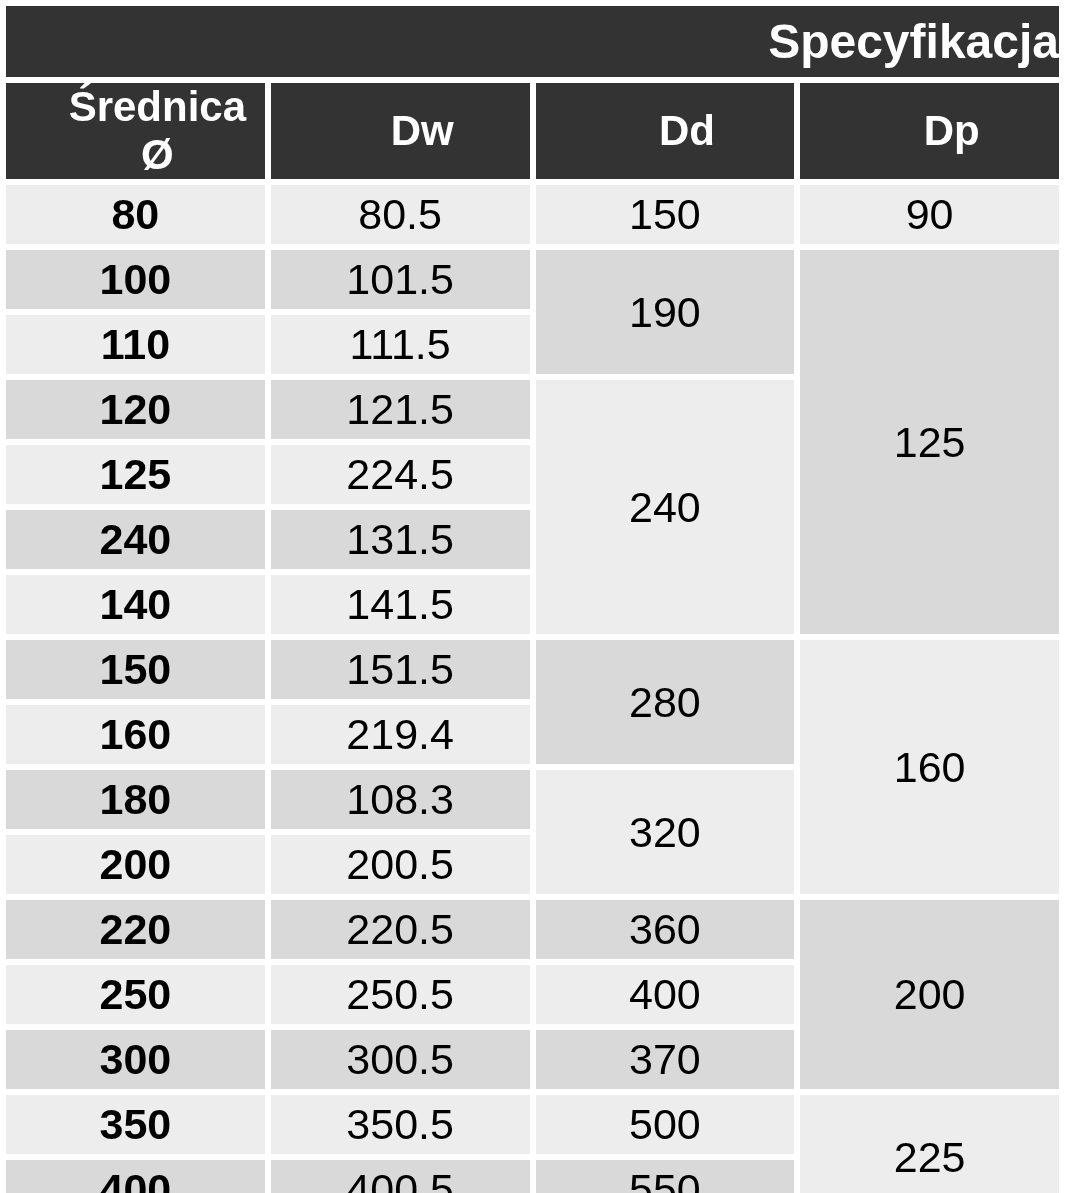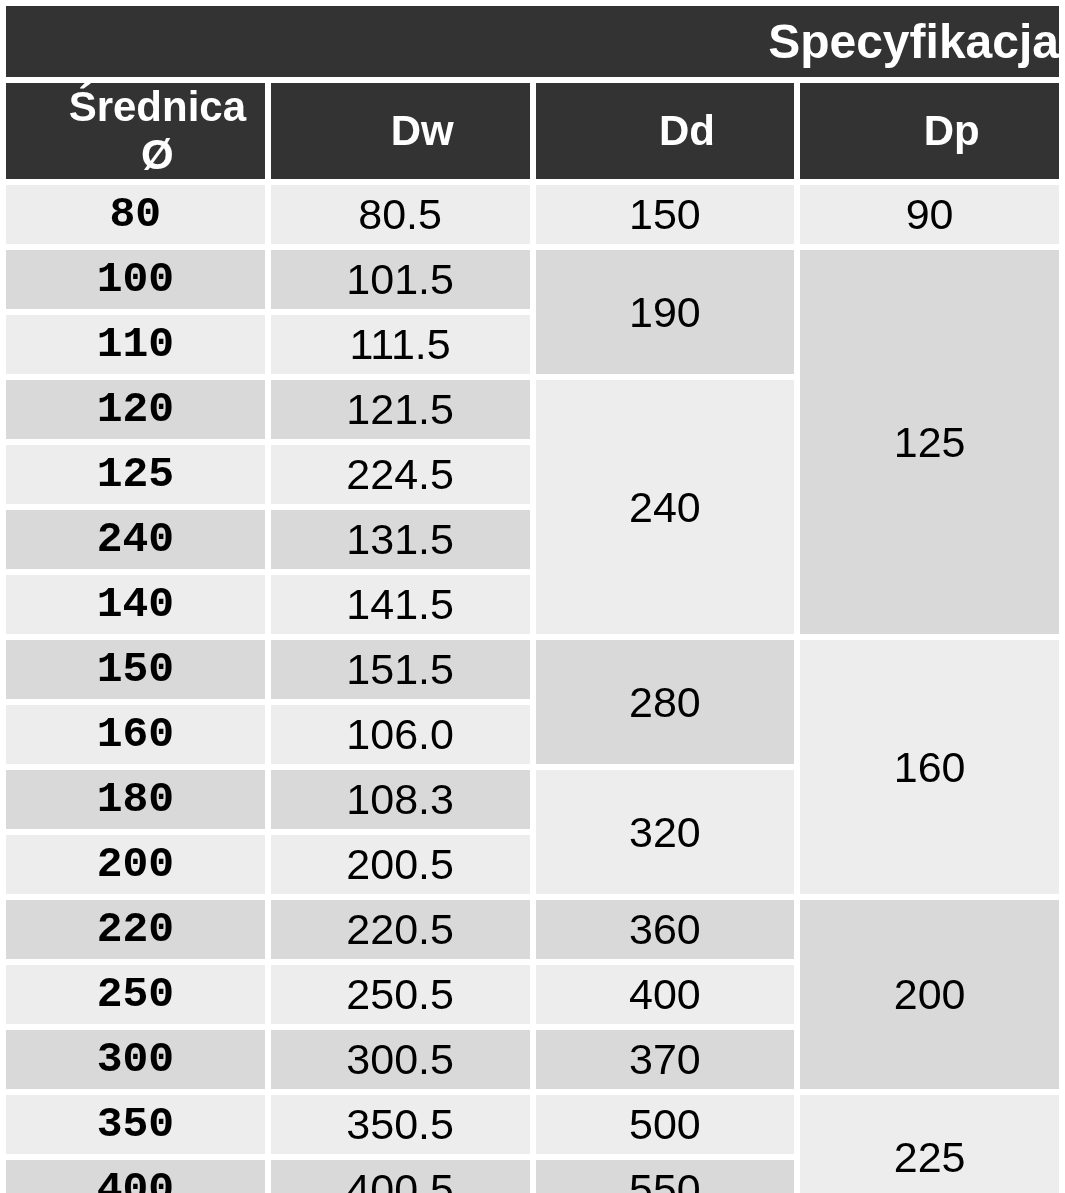--- a/index.html
+++ b/index.html
@@ -41,21 +41,21 @@
   }
   th.col-head{
     height:69px;
     background:var(--header-bg);
     color:var(--header-text);
     font-size:42px;
     font-weight:bold;
     padding-left:44px;
   }
   tr.data-row td{ height:59px; font-size:43px; }
-  td.c1{ font-weight:bold;font-family:Liberation Mono, monospace; }
+  td.c1{ font-weight:bold; }
   td.L{ background:var(--row-light); }
   td.D{ background:var(--row-dark); }
 </style>
 </head>
 <body>
 
 <div class="wrap">
   <table>
     <colgroup>
         <col>
@@ -118,21 +118,21 @@
 
     <tr class="data-row">
       <td class="c1 D">150</td>
       <td class="D">151.5</td>
       <td class="D" rowspan="2">280</td>
       <td class="L" rowspan="4">160</td>
     </tr>
 
     <tr class="data-row">
       <td class="c1 L">160</td>
-      <td class="L">106.0</td>
+      <td class="L">219.4</td>
     </tr>
 
     <tr class="data-row">
       <td class="c1 D">180</td>
       <td class="D">108.3</td>
       <td class="L" rowspan="2">320</td>
     </tr>
 
     <tr class="data-row">
       <td class="c1 L">200</td>

